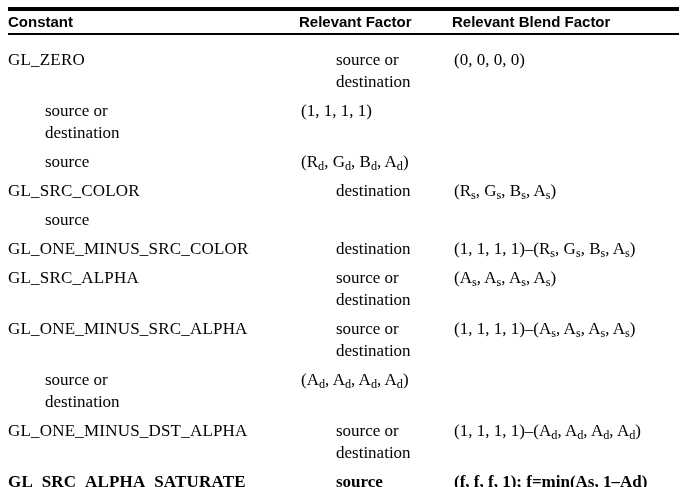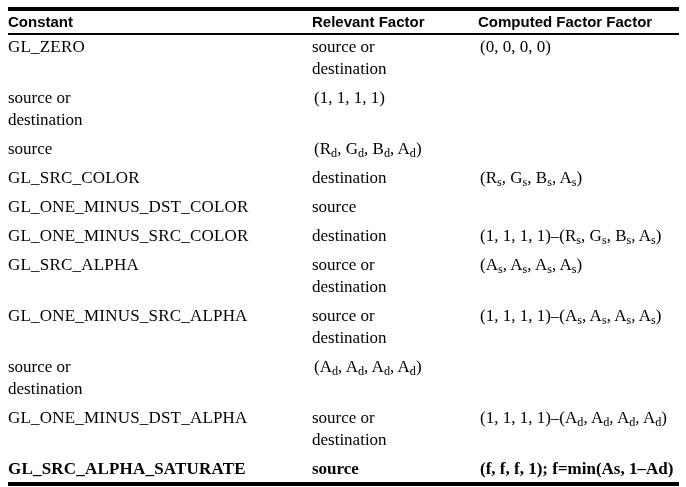--- a/index.html
+++ b/index.html
@@ -22,57 +22,56 @@
     left: 8px;
     top: 7px;
     width: 671px;
     border-top: 4px solid #000000;
     border-bottom: 4px solid #000000;
   }
   .row {
     display: grid;
     grid-template-columns: 291px 153px 1fr;
     align-items: start;
-    gap: 13px;
   }
   .header-row {
     font-family: "Liberation Sans", "DejaVu Sans", sans-serif;
     font-weight: bold;
     font-size: 15px;
     line-height: 20px;
     padding: 1px 0 1px 0;
     border-bottom: 2px solid #000000;
   }
   .body-rows .row {
     font-size: 17px;
     line-height: 22px;
     padding: 0 0 7px 0;
   }
-  .body-rows .row:first-child { padding-top: 1px; }
+  .body-rows .row:first-child { padding-top: 14px; }
   .body-rows .row:last-child { padding-bottom: 2px; font-weight: bold; }
   .cell { min-width: 0; }
   .cell.constant { letter-spacing: 0.2px; }
-  .cell.factor { white-space: pre-line; }
+  .cell.factor { white-space: pre-line; margin-left: 37px; }
   .cell.blend { white-space: nowrap; padding-left: 2px; }
   .cell.blend sub {
     font-size: 72%;
     line-height: 0;
     vertical-align: -0.28em;
   }
 </style>
 </head>
 <body>
 
 <div class="page">
   <div class="blend-table">
 
     <div class="row header-row">
       <div class="cell">Constant</div>
       <div class="cell">Relevant Factor</div>
-      <div class="cell">Computed Factor Factor</div>
+      <div class="cell">Relevant Blend Factor</div>
     </div>
 
     <div class="body-rows">
 
       <div class="row">
         <div class="cell constant">GL_ZERO</div>
         <div class="cell factor">source or
 destination</div>
         <div class="cell blend">(0, 0, 0, 0)</div>
       </div>
@@ -88,21 +87,20 @@
         <div class="cell blend">(R<sub>d</sub>, G<sub>d</sub>, B<sub>d</sub>, A<sub>d</sub>)</div>
       </div>
 
       <div class="row">
         <div class="cell constant">GL_SRC_COLOR</div>
         <div class="cell factor">destination</div>
         <div class="cell blend">(R<sub>s</sub>, G<sub>s</sub>, B<sub>s</sub>, A<sub>s</sub>)</div>
       </div>
 
       <div class="row">
-        <div class="cell constant">GL_ONE_MINUS_DST_COLOR</div>
         <div class="cell factor">source</div>
       </div>
 
       <div class="row">
         <div class="cell constant">GL_ONE_MINUS_SRC_COLOR</div>
         <div class="cell factor">destination</div>
         <div class="cell blend">(1, 1, 1, 1)–(R<sub>s</sub>, G<sub>s</sub>, B<sub>s</sub>, A<sub>s</sub>)</div>
       </div>
 
       <div class="row">

